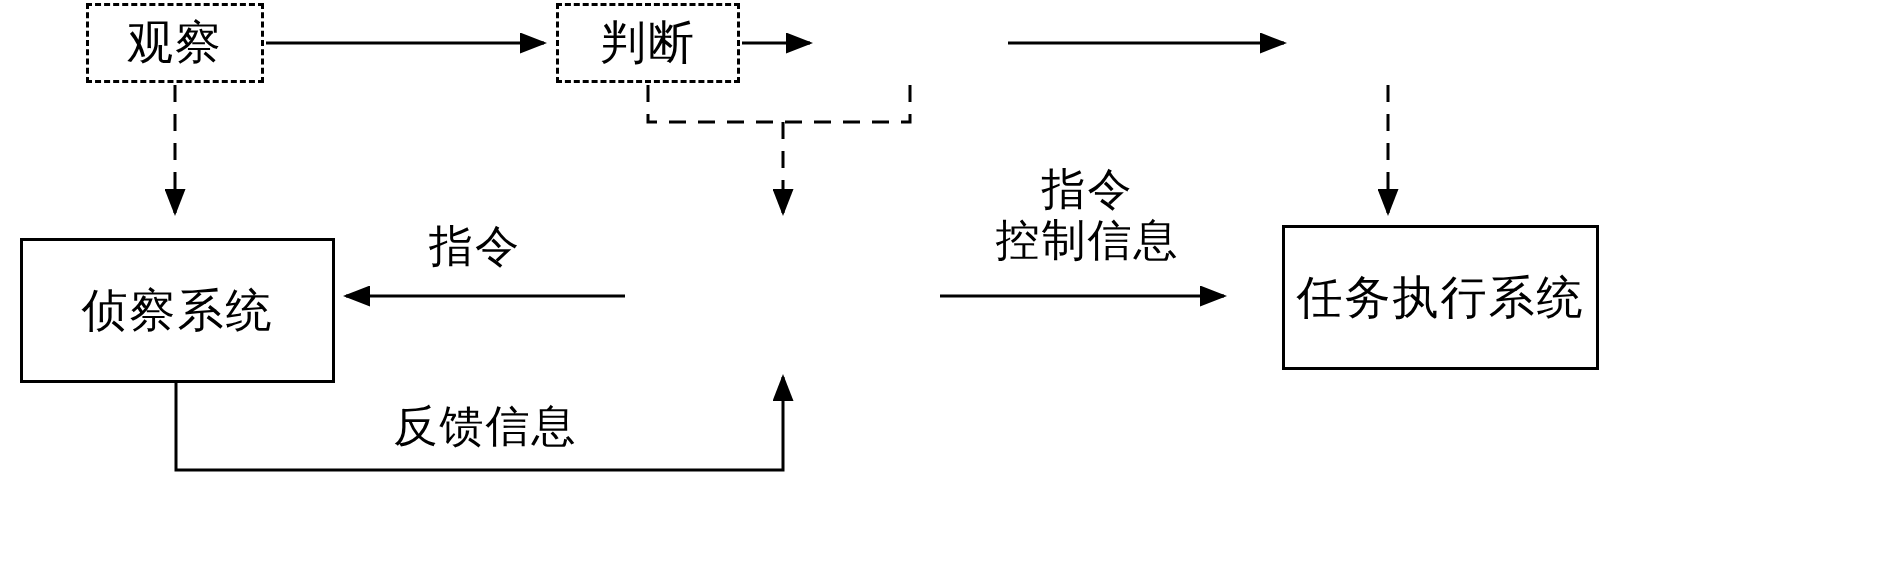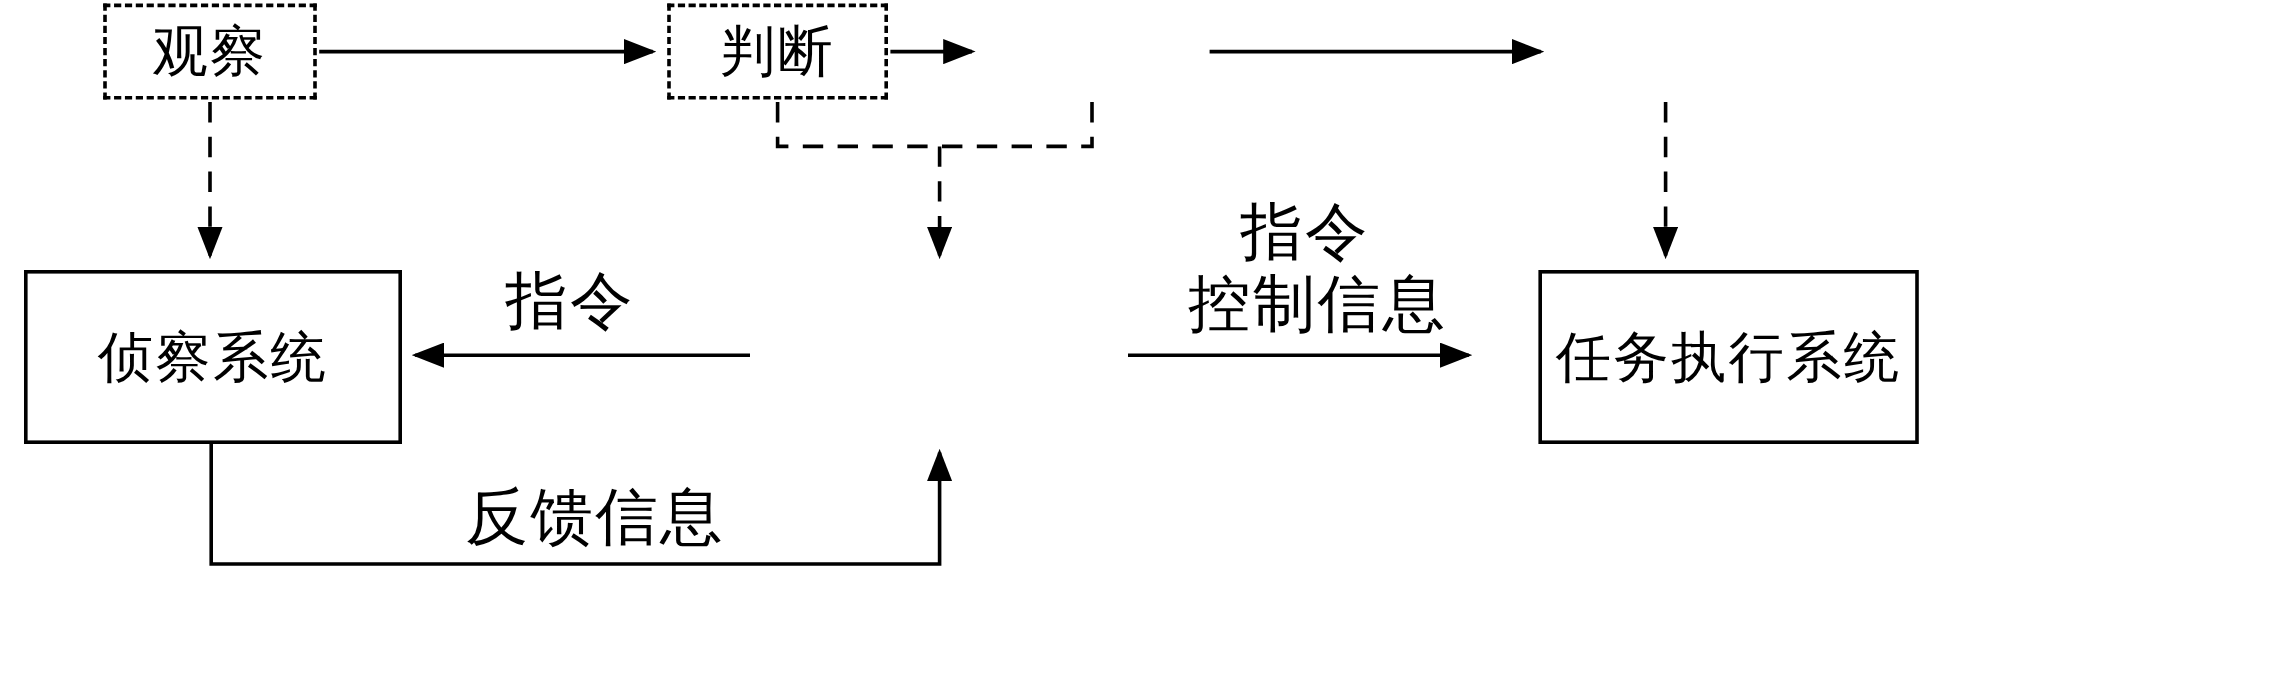--- a/index.html
+++ b/index.html
@@ -35,21 +35,21 @@
   }
   .node.dashed {
     border: 3px dashed #000;
     font-size: 46px;
   }
   .node.solid {
     border: 3px solid #000;
   }
   .edge-label {
     position: absolute;
-    font-size: 52px;
+    font-size: 44px;
     letter-spacing: 2px;
     text-align: center;
     white-space: nowrap;
     line-height: 1.15;
   }
 </style>
 </head>
 <body>
 
 <div class="canvas">
@@ -83,21 +83,21 @@
   <div class="node dashed" style="left:86px; top:3px; width:178px; height:80px;">
     <span>观察</span>
   </div>
 
   <div class="node dashed" style="left:556px; top:3px; width:184px; height:80px;">
     <span>判断</span>
   </div>
 
 
 
-  <div class="node solid" style="left:20px; top:225px; width:315px; height:145px;">
+  <div class="node solid" style="left:20px; top:238px; width:315px; height:145px;">
     <span>侦察系统</span>
   </div>
 
 
   <div class="node solid" style="left:1235px; top:225px; width:317px; height:145px;margin-left:47px;">
     <span>任务执行系统</span>
   </div>
 
   <div class="edge-label" style="left:400px; top:222px; width:150px;">指令</div>
 

